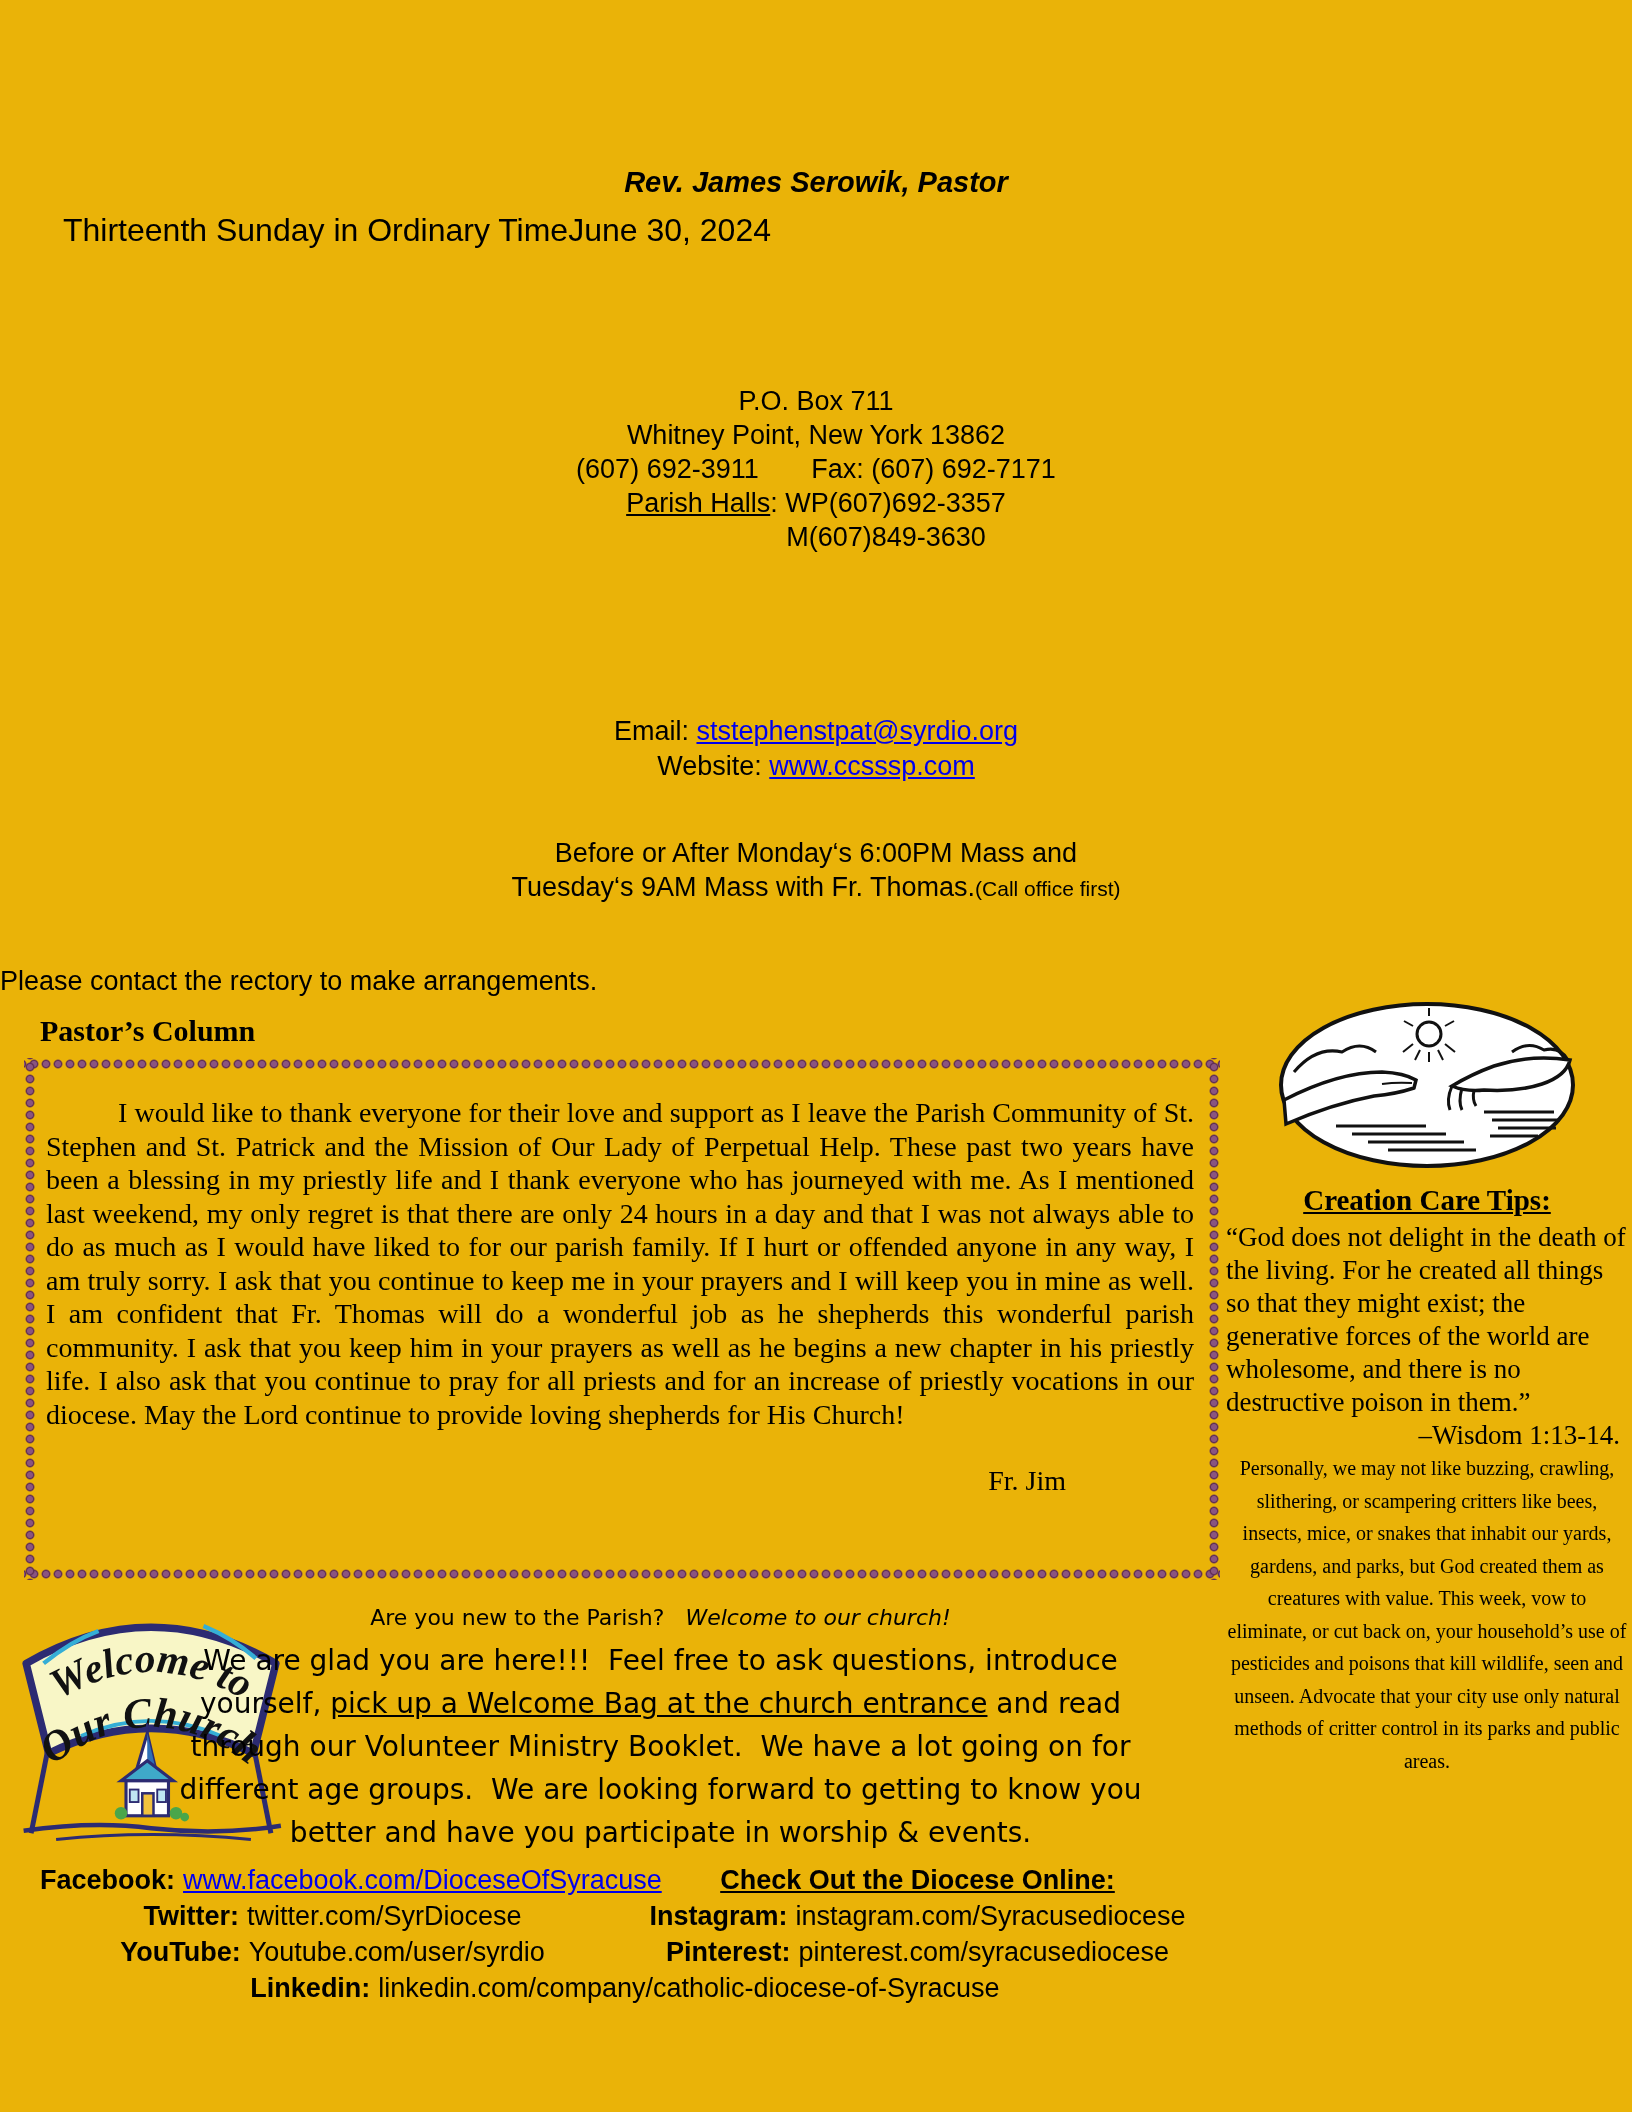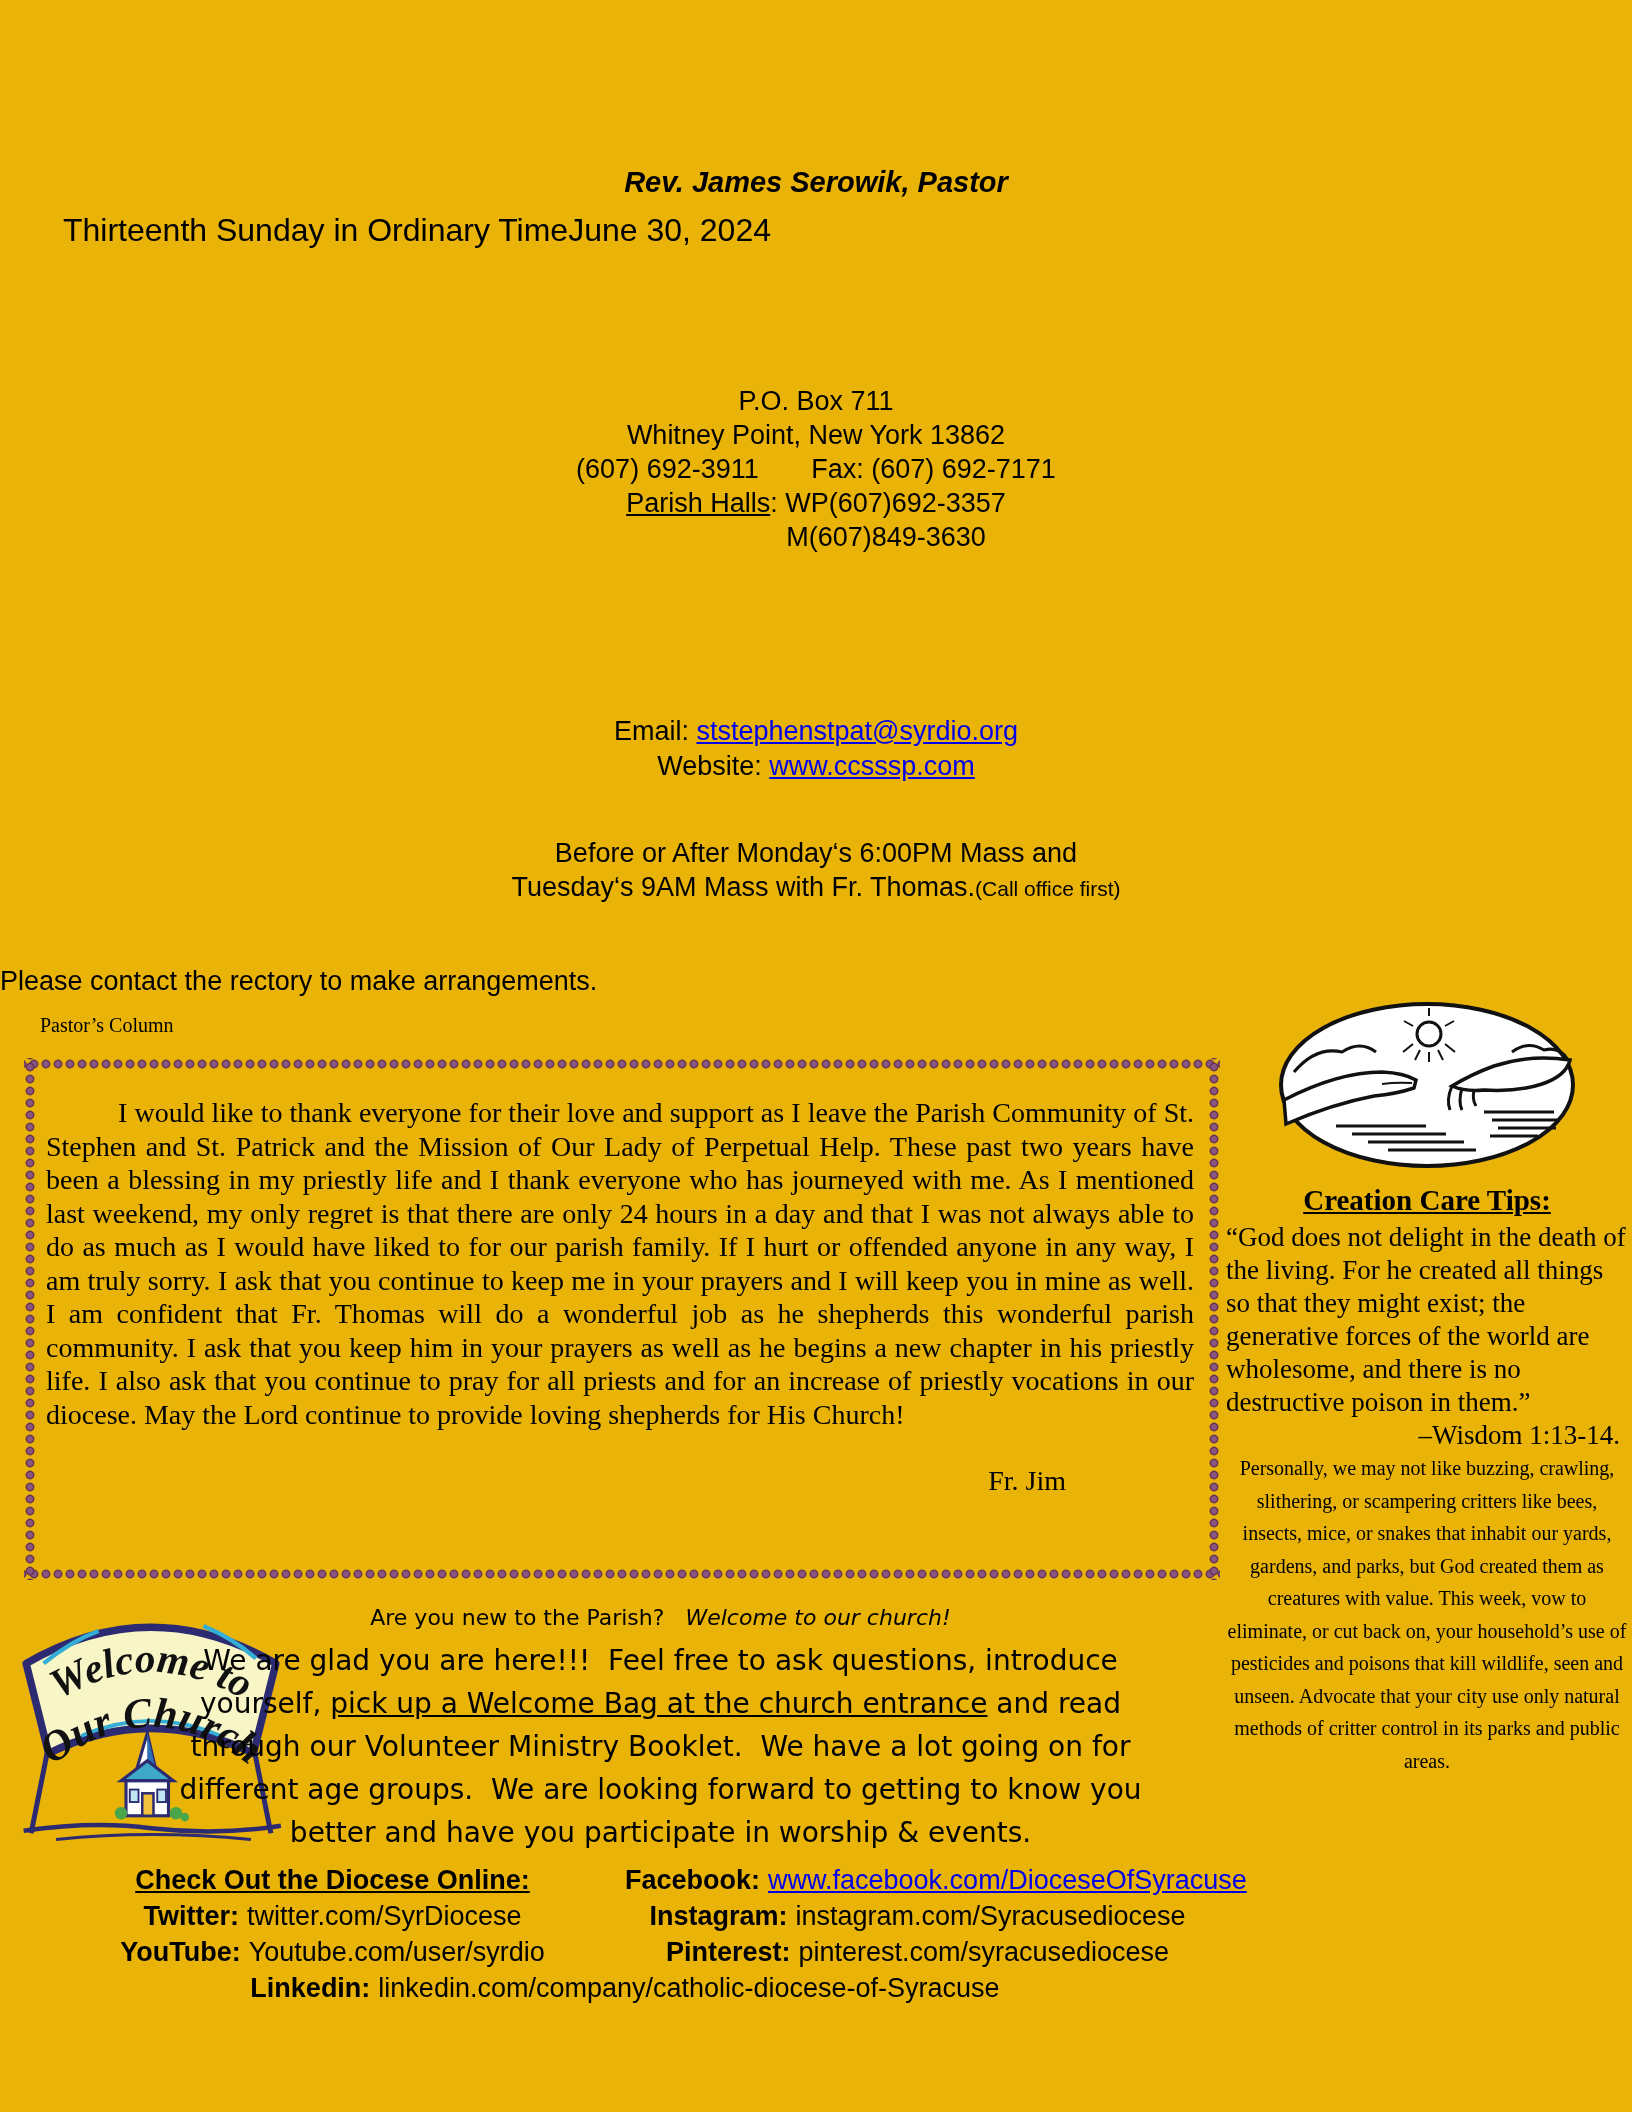--- a/index.html
+++ b/index.html
@@ -25,21 +25,21 @@
   .office-hours{top:624px; left:0; width:100%; font-size:27px; text-align:center;}
 
   .email-block{top:714px; left:0; width:100%; font-size:27px; line-height:35px; text-align:center;}
   a.link{color:#0000ee; text-decoration:underline; cursor:pointer;}
 
   .confession-block{top:836px; left:0; width:100%; font-size:27px; line-height:34px; text-align:center;}
   .small-note{font-size:21px;}
 
   .arrangements{top:966px; left:0; width:100%; font-size:27px; text-align:left;}
 
-  .pastors-heading{top:1014px; left:40px; font-size:20px; font-weight:normal;}
+  .pastors-heading{top:1014px; left:40px; font-size:30px; font-weight:bold;}
 
   .pastors-box{left:24px; top:1058px; width:1196px; height:522px;}
   .edge{position:absolute;
     background-image:radial-gradient(circle, #8a5580 2.5px, #5e2c55 3.6px, rgba(94,44,85,.45) 4.4px, transparent 5px);
     background-size:12px 12px; background-position:center;}
   .edge.t{left:0; right:0; top:0; height:12px;}
   .edge.b{left:0; right:0; bottom:0; height:12px;}
   .edge.l{left:0; top:0; bottom:0; width:12px;}
   .edge.r{right:0; top:0; bottom:0; width:12px;}
   .pastors-body{position:absolute; left:22px; right:26px; top:38px;
@@ -196,22 +196,22 @@
   <div class="abs welcome-text comic">
     <div class="welcome-head">
       <span>Are you new to the Parish?</span>
       <span class="italic">Welcome to our church!</span>
     </div>
     <div class="welcome-body pre"><span>We are glad you are here!!!  Feel free to ask questions, introduce yourself, </span><span class="underline">pick up a Welcome Bag at the church entrance</span><span> and read through our Volunteer Ministry Booklet.  We have a lot going on for different age groups.  We are looking forward to getting to know you better and have you participate in worship &amp; events.</span></div>
   </div>
 
   <div class="abs diocese">
     <div class="d-row">
+      <span class="d-cell"><span class="d-label">Facebook:</span><a class="link">www.facebook.com/DioceseOfSyracuse</a></span>
       <span class="d-cell"><span class="bold underline">Check Out the Diocese Online: </span></span>
-      <span class="d-cell"><span class="d-label">Facebook:</span><a class="link">www.facebook.com/DioceseOfSyracuse</a></span>
     </div>
     <div class="d-row">
       <span class="d-cell"><span class="d-label">Twitter:</span><span>twitter.com/SyrDiocese</span></span>
       <span class="d-cell"><span class="d-label">Instagram:</span><span>instagram.com/Syracusediocese</span></span>
     </div>
     <div class="d-row">
       <span class="d-cell"><span class="d-label">YouTube:</span><span>Youtube.com/user/syrdio</span></span>
       <span class="d-cell"><span class="d-label">Pinterest:</span><span>pinterest.com/syracusediocese</span></span>
     </div>
     <div class="d-full"><span class="d-label">Linkedin:</span><span>linkedin.com/company/catholic-diocese-of-Syracuse</span></div>

